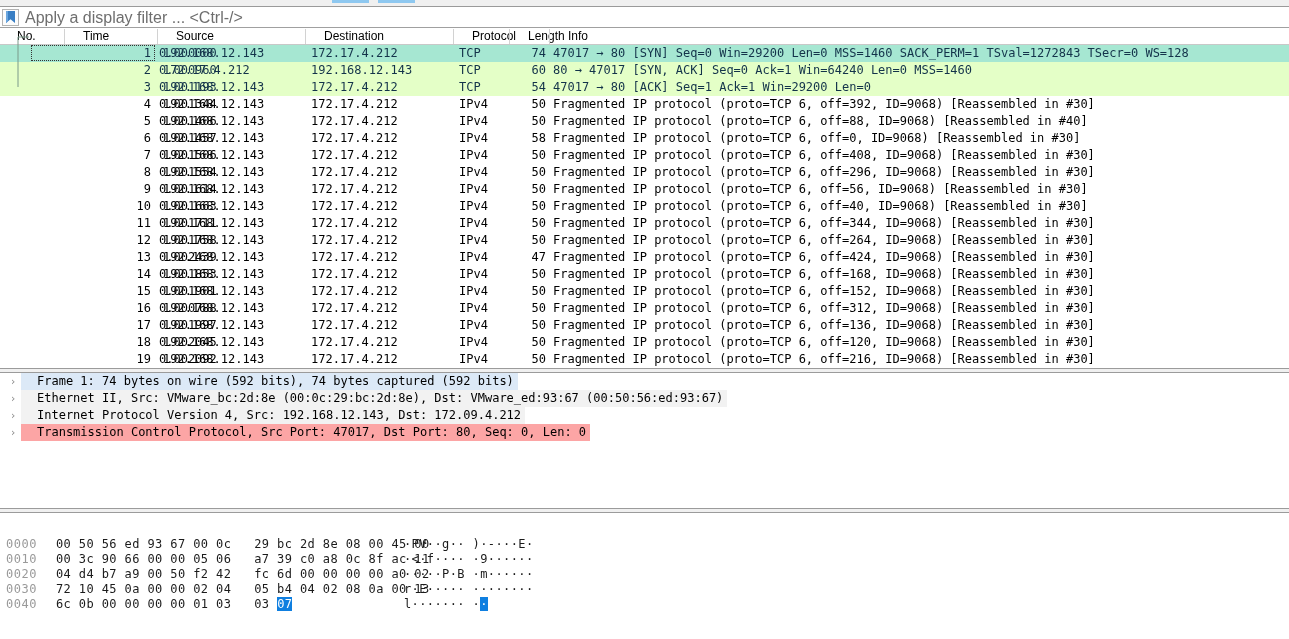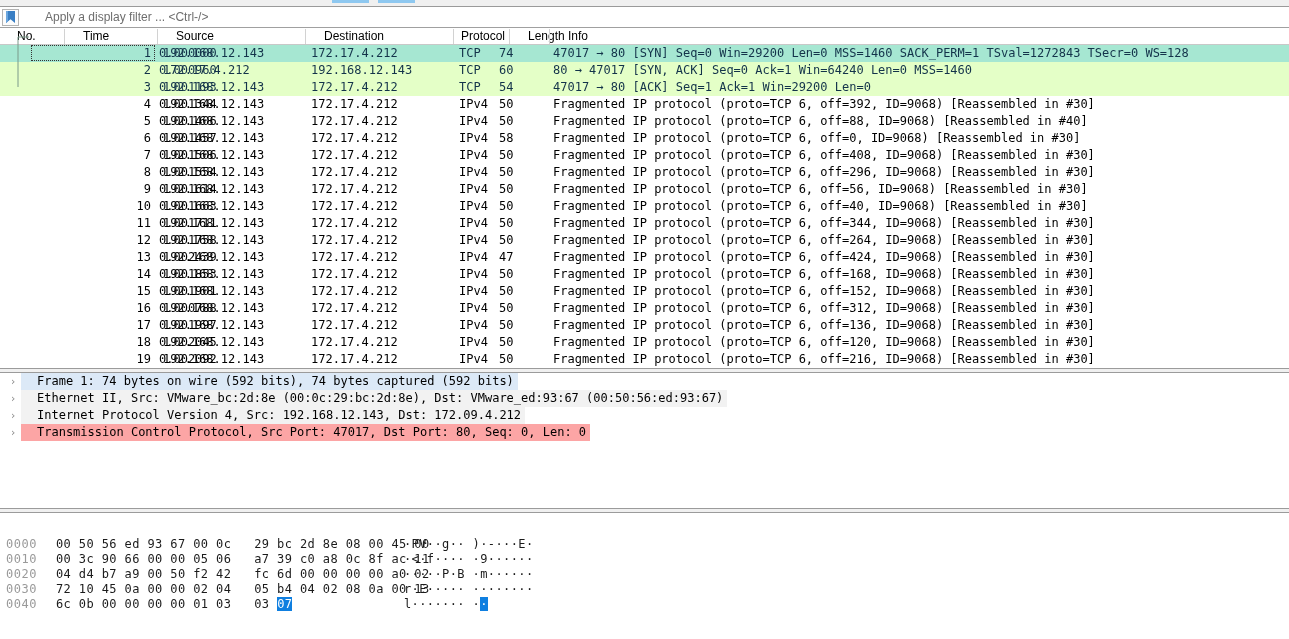--- a/index.html
+++ b/index.html
@@ -63,26 +63,25 @@
     justify-content: center;
     flex: none;
   }
   .filter-icon svg { display: block; }
   .filter-input {
     flex: 1;
     border: none;
     outline: none;
     background: transparent;
     font-family: "Liberation Sans", sans-serif;
-    font-size: 12px;
+    font-size: 16px;
     color: #6e6e6e;
     padding: 0 0 0 6px;
     height: 19px;
     line-height: 19px;
-    margin-left: 20px;
   }
   .filter-input::placeholder { color: #6e6e6e; opacity: 1; }
 
   
   .packet-list {
     position: absolute;
     left: 0; top: 28px;
     width: 1289px; height: 344px;
     background: #ffffff;
     overflow: hidden;
@@ -136,21 +135,21 @@
     line-height: 17px;
     overflow: hidden;
     white-space: nowrap;
     box-sizing: border-box;
   }
   .c-no     { left: 0px;   width: 155px; text-align: right; padding-right: 4px; }
   .c-time   { left: 159px; width: 100px; text-align: left; }
   .c-src    { left: 163px; width: 146px; }
   .c-dst    { left: 311px; width: 146px; }
   .c-proto  { left: 459px; width: 62px; }
-  .c-len    { left: 499px; width: 31px; }
+  .c-len    { left: 515px; width: 31px; text-align: right; }
   .c-info   { left: 553px; width: 736px; }
 
   .row-tcp   { background: #a6e7d2; color: #13334a; }
   .row-tcp2  { background: #e4ffc7; color: #13334a; }
   .row-plain { background: #ffffff; color: #000000; }
 
   
   .focus-rect {
     position: absolute;
     left: 31px; top: 0px;
@@ -292,21 +291,21 @@
     </div>
     <input class="filter-input" type="text" value="" placeholder="Apply a display filter ... &lt;Ctrl-/&gt;" style="">
   </div>
 
   <div class="packet-list">
     <div class="pl-header" id="pl-header">
         <div class="hcell" style="left: 0px;">No.</div>
         <div class="hcell" style="left: 66px;">Time</div>
         <div class="hcell" style="left: 159px;">Source</div>
         <div class="hcell" style="left: 307px;">Destination</div>
-        <div class="hcell" style="left: 444px;">Protocol</div>
+        <div class="hcell" style="left: 455px;">Protocol</div>
         <div class="hcell" style="left: 511px;">Length</div>
         <div class="hcell" style="left: 551px;">Info</div>
         <div class="hsep" style="left: 64px;"></div>
         <div class="hsep" style="left: 157px;"></div>
         <div class="hsep" style="left: 305px;"></div>
         <div class="hsep" style="left: 453px;"></div>
         <div class="hsep" style="left: 509px;"></div>
         <div class="hsep" style="left: 549px;"></div>
       </div>
     <div class="pl-leftrule"></div>

